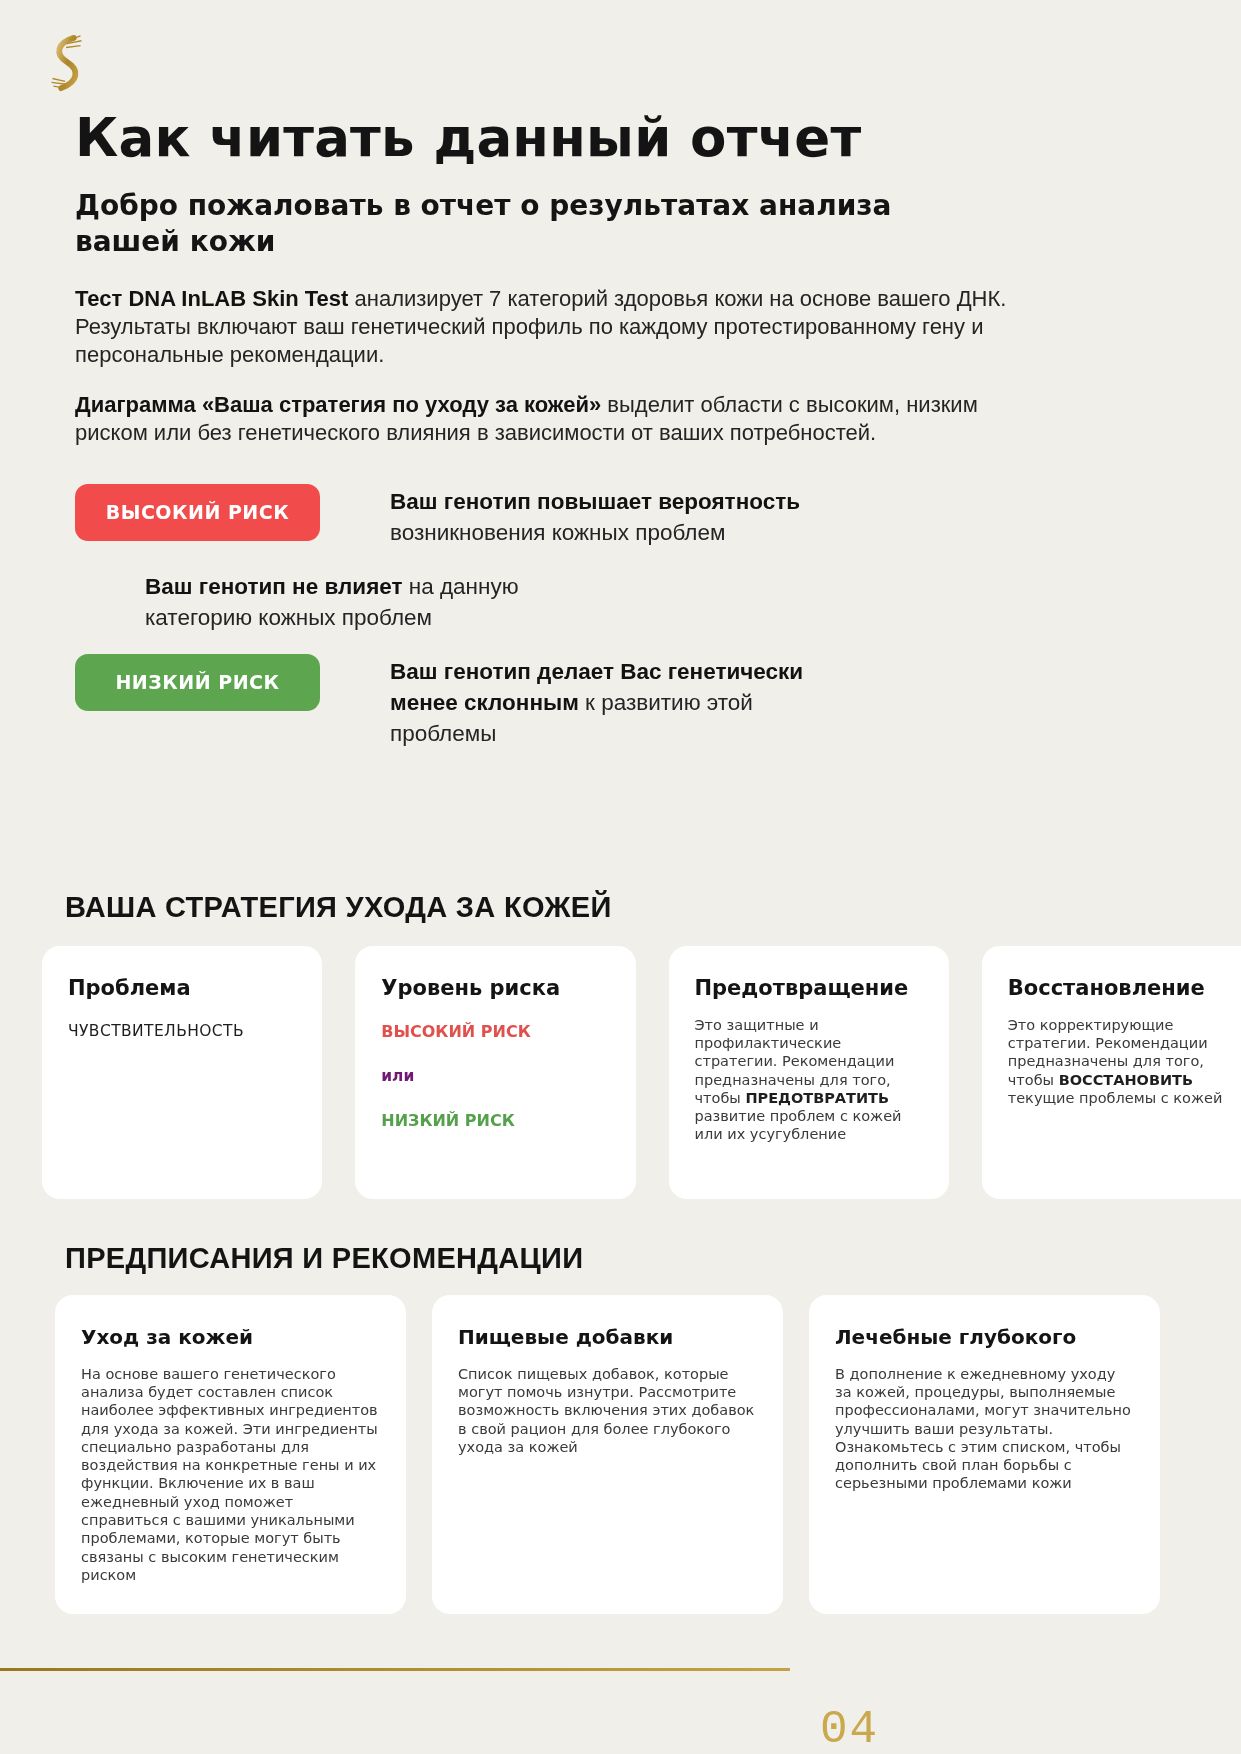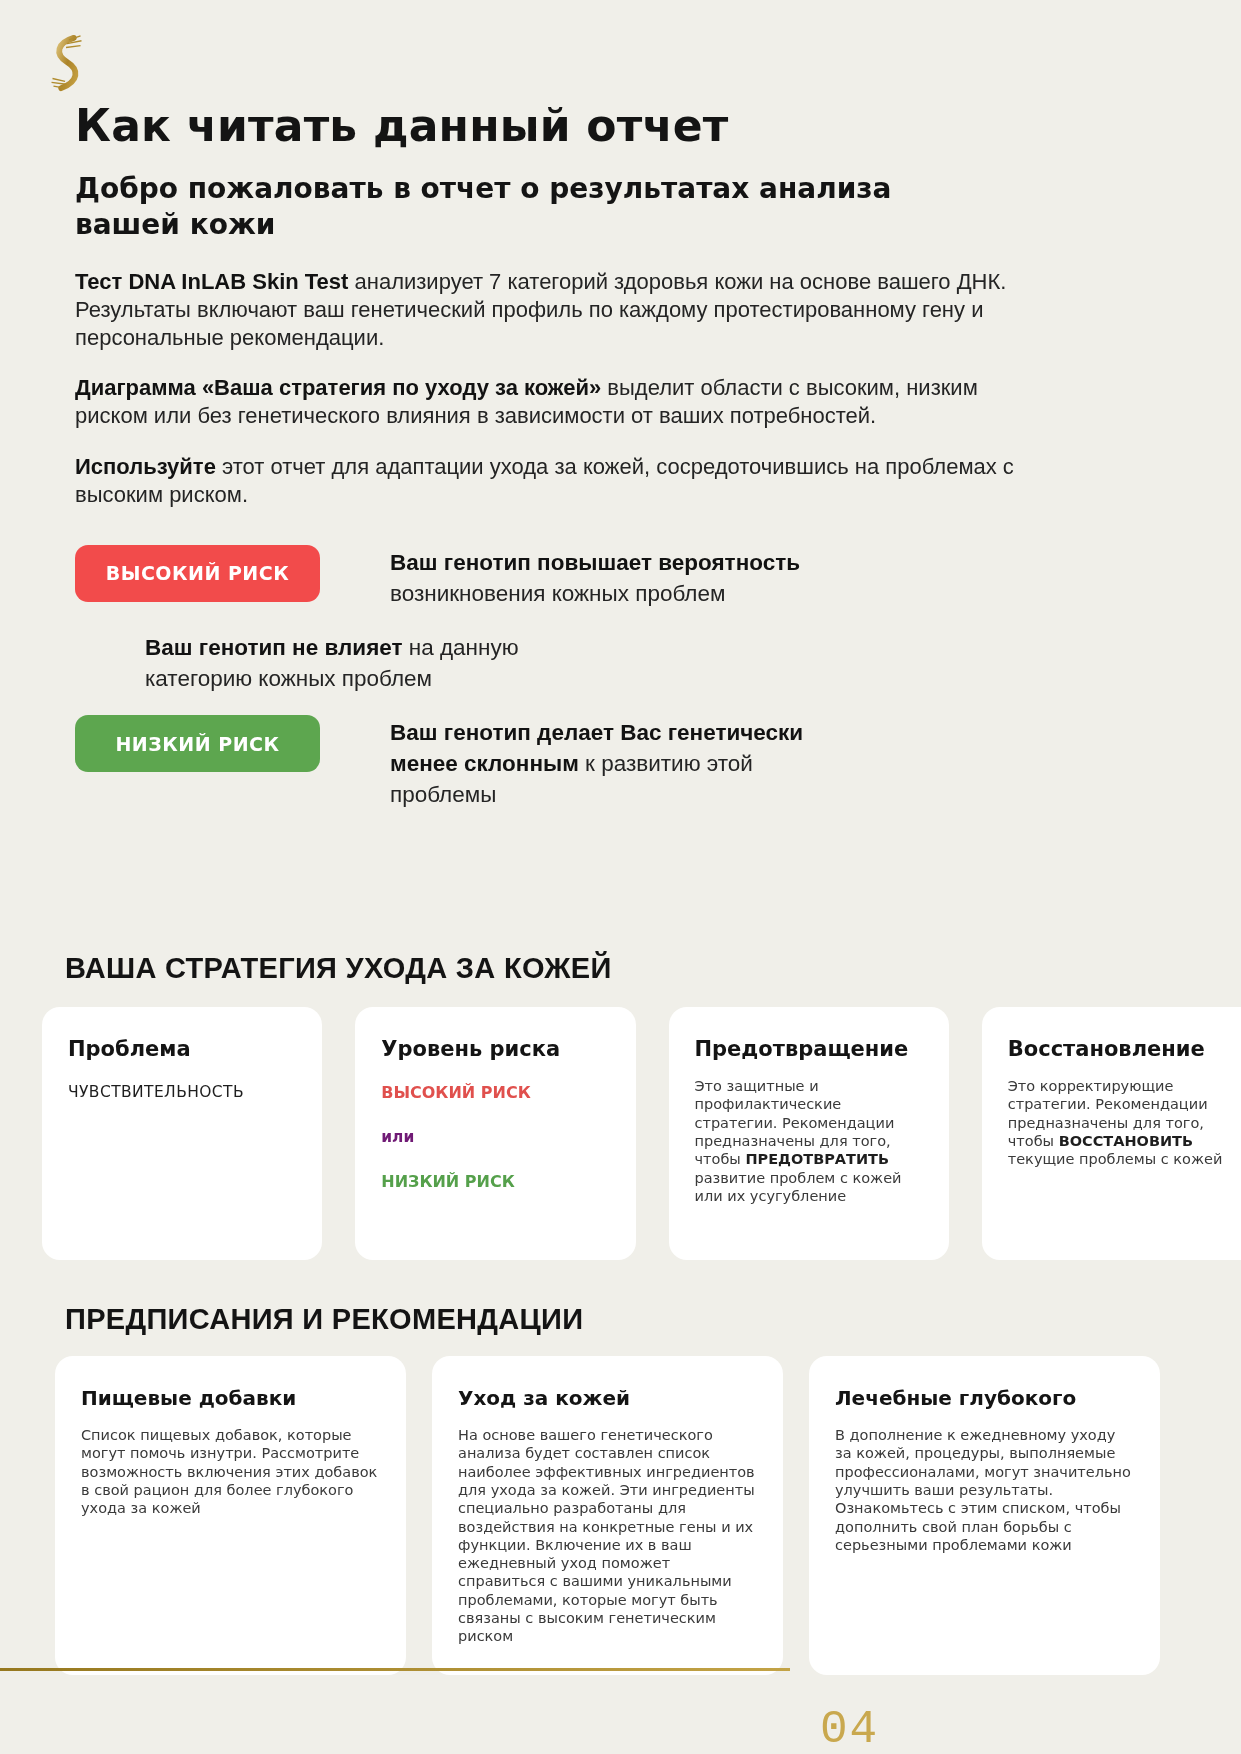--- a/index.html
+++ b/index.html
@@ -4,22 +4,22 @@
 <style>
   html,body{margin:0;padding:0;}
   body{
     width:1241px;height:1754px;position:relative;overflow:hidden;
     background:#f0efe9;color:#1d1d1b;
     font-family:"Liberation Sans",sans-serif;
   }
   .logo{margin:34px 0 0 45px;width:44px;height:58px;}
   .content{padding:0 75px;position:relative;}
   .page-title{
-    font-family:"DejaVu Sans",sans-serif;font-size:44px;font-weight:bold;
-    margin:8px 0 0;color:#141414;letter-spacing:.2px;
+    font-family:"DejaVu Sans",sans-serif;font-size:53px;font-weight:bold;
+    margin:15px 0 0;color:#141414;letter-spacing:.2px;
   }
   .page-subtitle{
     font-family:"DejaVu Sans",sans-serif;font-size:28px;font-weight:bold;
     margin:20px 0 0;max-width:880px;line-height:1.3;color:#141414;
   }
   .intro{margin-top:24px;}
   .para{
     font-size:22px;line-height:1.28;margin:22px 0 0;max-width:960px;color:#242424;
   }
   .para strong{font-weight:bold;color:#121212;}
@@ -96,21 +96,20 @@
   </svg>
 </div>
 
 <div class="content">
   <h1 class="page-title">Как читать данный отчет</h1>
   <h2 class="page-subtitle">Добро пожаловать в отчет о результатах анализа вашей кожи</h2>
 
   <div class="intro">
     <p class="para"><strong>Тест DNA InLAB Skin Test</strong><span> анализирует 7 категорий здоровья кожи на основе вашего ДНК. Результаты включают ваш генетический профиль по каждому протестированному гену и персональные рекомендации.</span></p>
     <p class="para"><strong>Диаграмма «Ваша стратегия по уходу за кожей»</strong><span> выделит области с высоким, низким риском или без генетического влияния в зависимости от ваших потребностей.</span></p>
-    <p class="para"><strong>Используйте</strong><span> этот отчет для адаптации ухода за кожей, сосредоточившись на проблемах с высоким риском.</span></p>
   </div>
 
   <div class="legend">
     <div class="legend-row">
       <div class="badge high">ВЫСОКИЙ РИСК</div>
       <div class="legend-desc"><strong>Ваш генотип повышает вероятность</strong><span> возникновения кожных проблем</span></div>
     </div>
     <div class="legend-row">
       <div class="legend-desc"><strong>Ваш генотип не влияет</strong><span> на данную категорию кожных проблем</span></div>
     </div>
@@ -141,26 +140,26 @@
         <div class="card-title">Восстановление</div>
         <div class="small-body"><span>Это корректирующие стратегии. Рекомендации предназначены для того, чтобы </span><strong>ВОССТАНОВИТЬ</strong><span> текущие проблемы с кожей</span></div>
       </div>
     </div>
   </div>
 
   <div class="prescriptions">
     <div class="section-heading">ПРЕДПИСАНИЯ И РЕКОМЕНДАЦИИ</div>
     <div class="cards3">
       <div class="card">
+        <div class="card-title presc-title">Уход за кожей</div>
+        <div class="small-body">На основе вашего генетического анализа будет составлен список наиболее эффективных ингредиентов для ухода за кожей. Эти ингредиенты специально разработаны для воздействия на конкретные гены и их функции. Включение их в ваш ежедневный уход поможет справиться с вашими уникальными проблемами, которые могут быть связаны с высоким генетическим риском</div>
+      </div>
+      <div class="card">
         <div class="card-title presc-title">Пищевые добавки</div>
         <div class="small-body">Список пищевых добавок, которые могут помочь изнутри. Рассмотрите возможность включения этих добавок в свой рацион для более глубокого ухода за кожей</div>
-      </div>
-      <div class="card">
-        <div class="card-title presc-title">Уход за кожей</div>
-        <div class="small-body">На основе вашего генетического анализа будет составлен список наиболее эффективных ингредиентов для ухода за кожей. Эти ингредиенты специально разработаны для воздействия на конкретные гены и их функции. Включение их в ваш ежедневный уход поможет справиться с вашими уникальными проблемами, которые могут быть связаны с высоким генетическим риском</div>
       </div>
       <div class="card">
         <div class="card-title presc-title">Лечебные глубокого</div>
         <div class="small-body">В дополнение к ежедневному уходу за кожей, процедуры, выполняемые профессионалами, могут значительно улучшить ваши результаты. Ознакомьтесь с этим списком, чтобы дополнить свой план борьбы с серьезными проблемами кожи</div>
       </div>
     </div>
   </div>
 </div>
 
 <div class="footer-line"></div>

